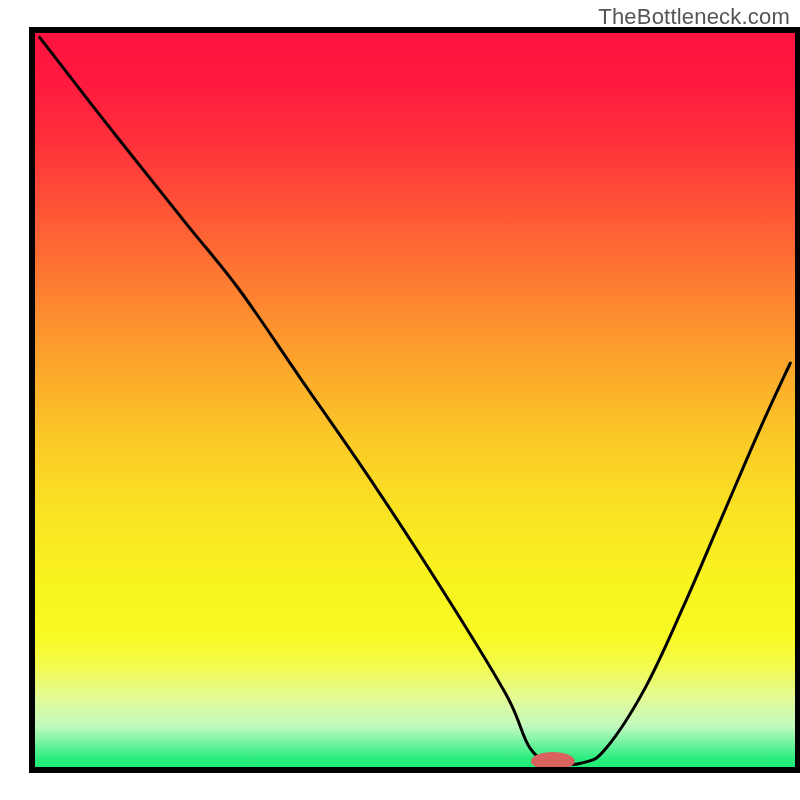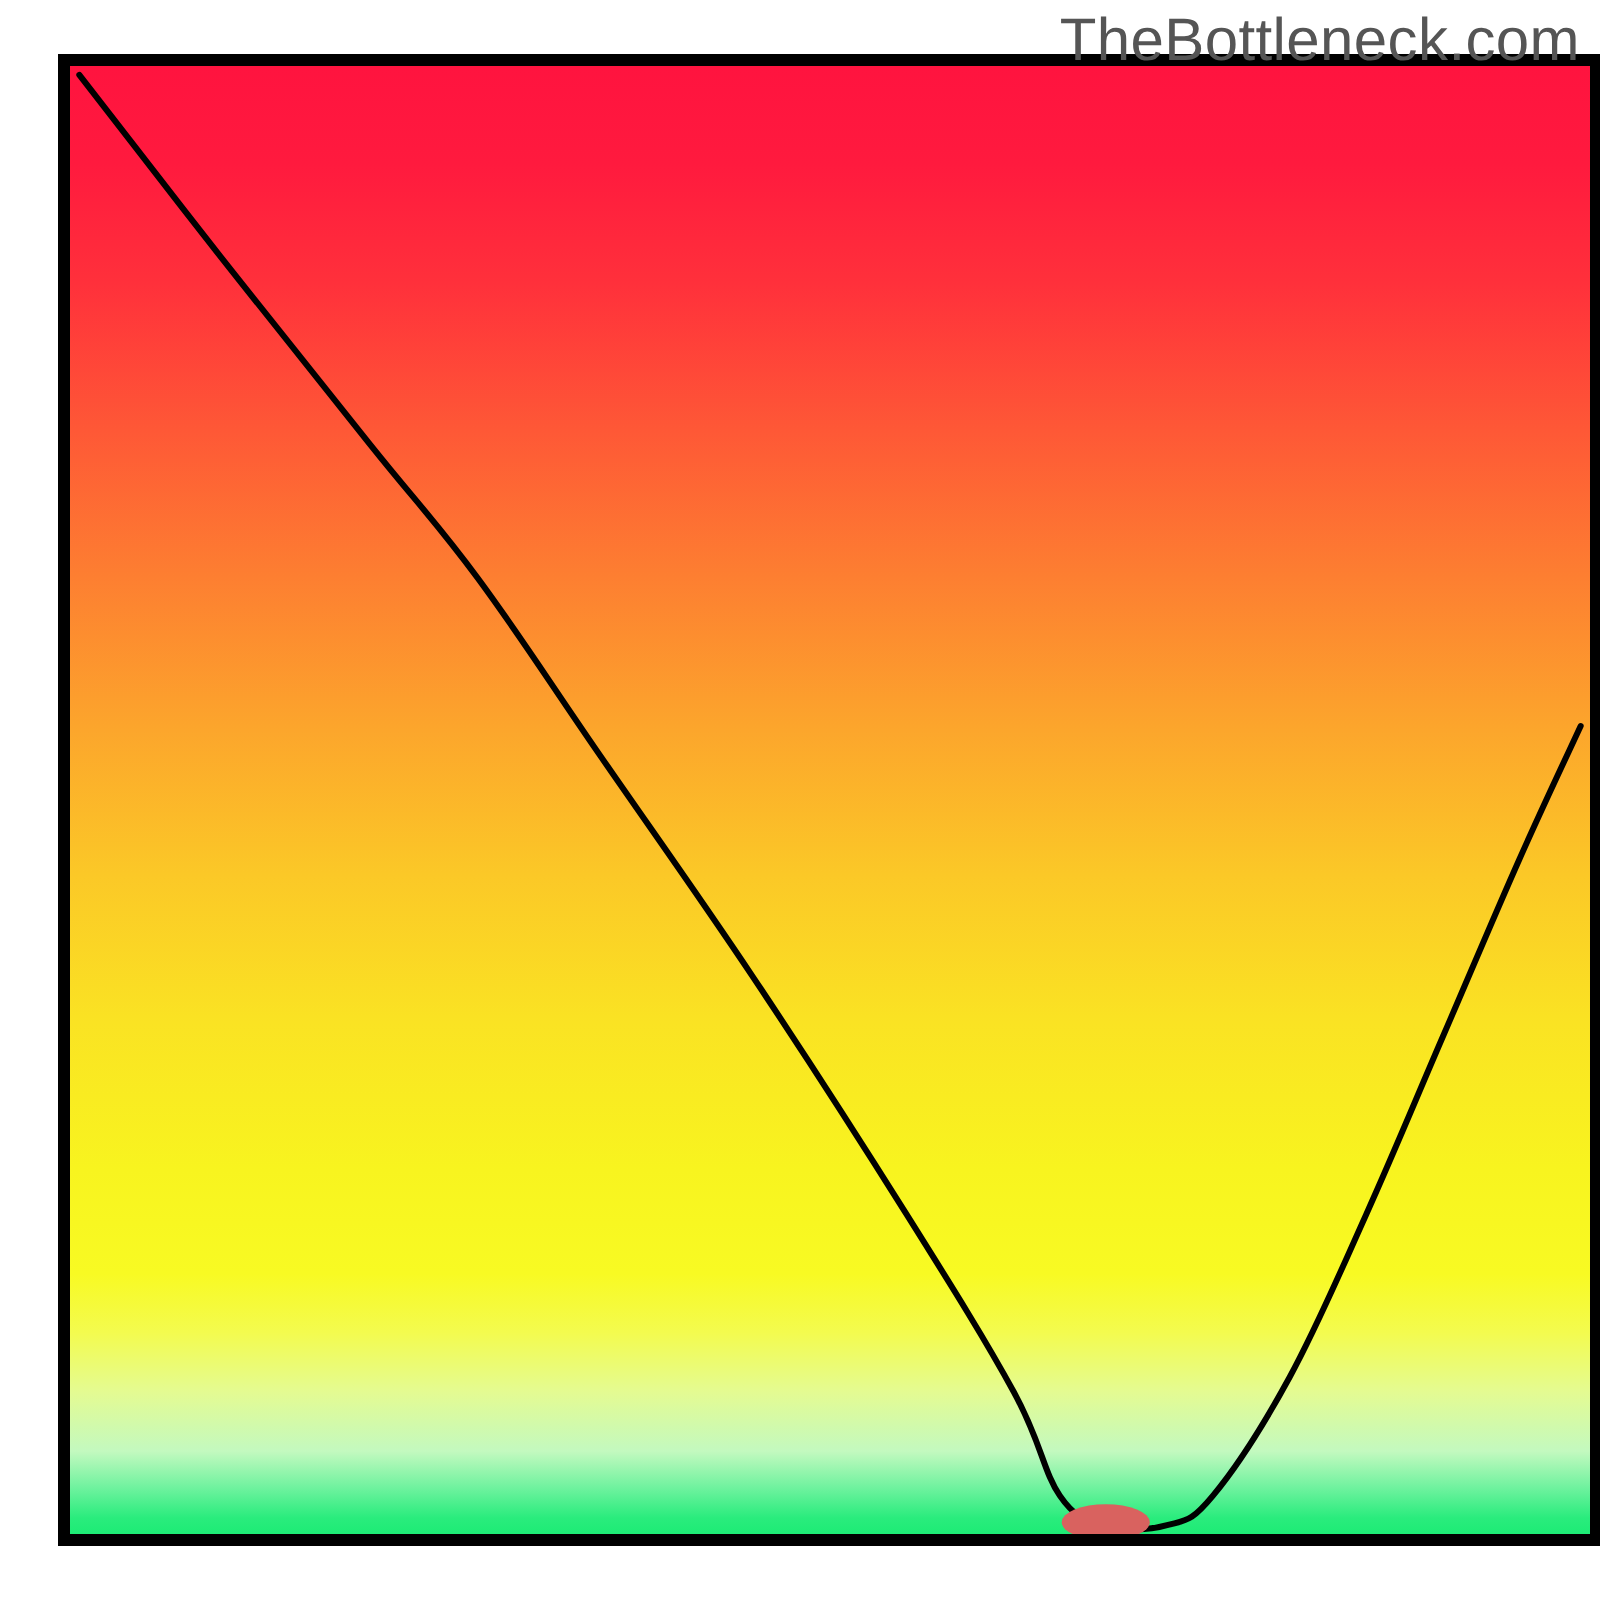--- a/index.html
+++ b/index.html
@@ -7,21 +7,21 @@
   .chart-wrap {
     position: relative;
     width: 800px;
     height: 800px;
   }
   .watermark {
     position: absolute;
     top: 4px;
     right: 10px;
     font-family: Arial, Helvetica, sans-serif;
-    font-size: 30px;
+    font-size: 22px;
     color: #555;
     font-weight: 500;
     letter-spacing: 0.2px;
   }
   svg { display: block; }
 </style>
 </head>
 <body>
 
 <div class="chart-wrap">

